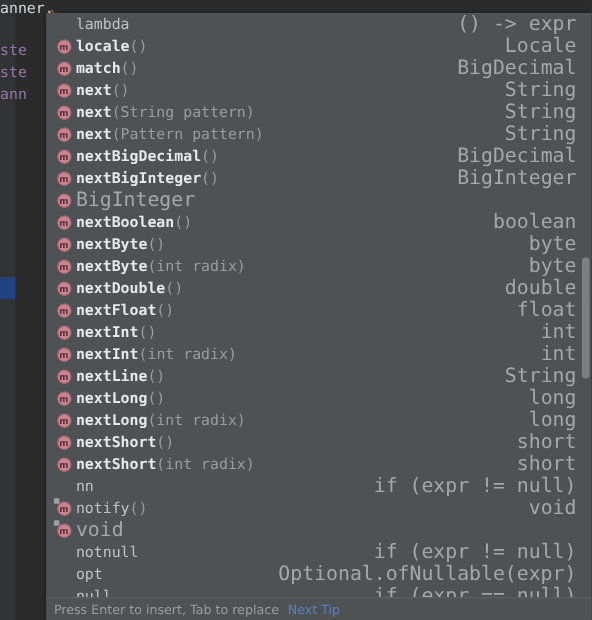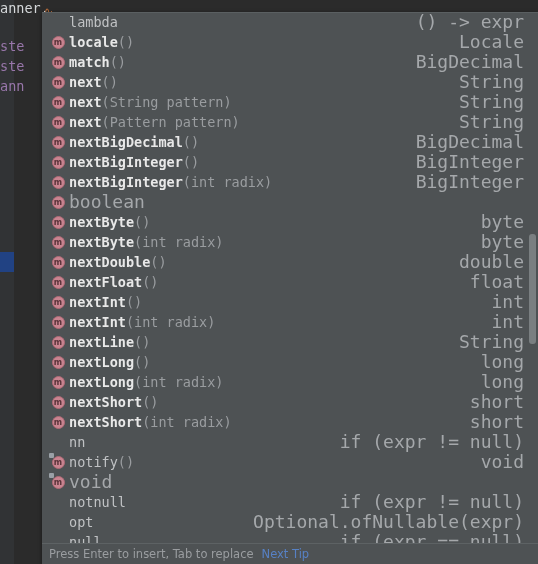--- a/index.html
+++ b/index.html
@@ -297,27 +297,27 @@
           <div class="row-icon">
             <div class="icon-method">m</div>
           </div>
           <div class="row-label"><span class="nm">nextBigInteger</span><span class="params">()</span></div>
           <div class="row-type">BigInteger</div>
         </div>
         <div class="row">
           <div class="row-icon">
             <div class="icon-method">m</div>
           </div>
-          <div class="row-label"><span class="nm">nextBigInteger</span><span class="params">(int radix)</span></div>
           <div class="row-type">BigInteger</div>
         </div>
         <div class="row">
           <div class="row-icon">
             <div class="icon-method">m</div>
           </div>
+          <div class="row-label"><span class="nm">nextBoolean</span><span class="params">()</span></div>
           <div class="row-type">boolean</div>
         </div>
         <div class="row">
           <div class="row-icon">
             <div class="icon-method">m</div>
           </div>
           <div class="row-label"><span class="nm">nextByte</span><span class="params">()</span></div>
           <div class="row-type">byte</div>
         </div>
         <div class="row">

